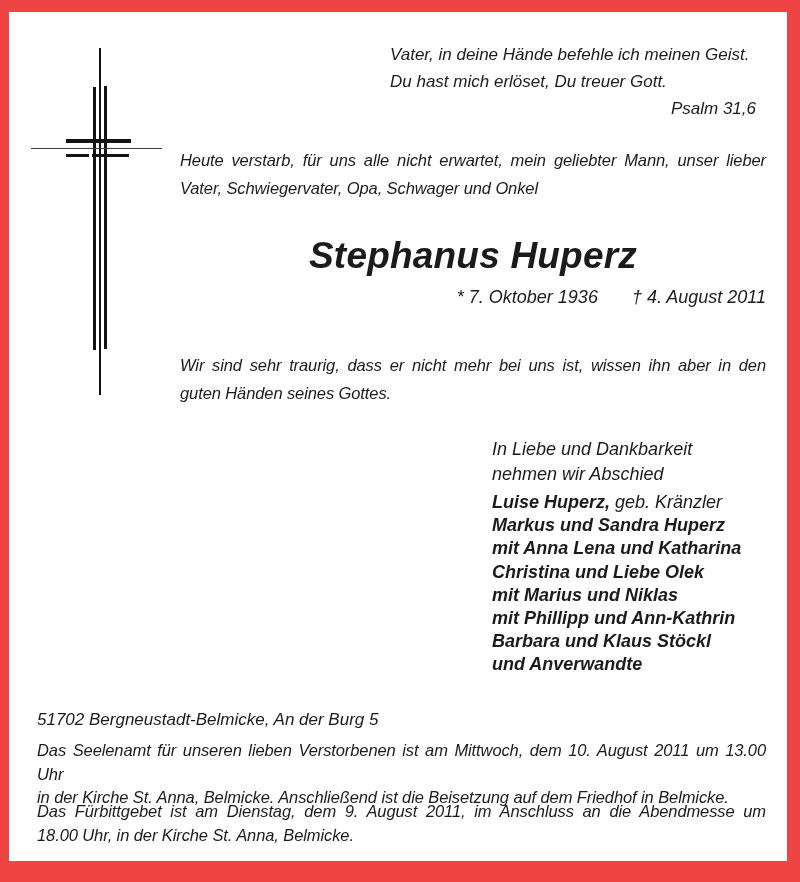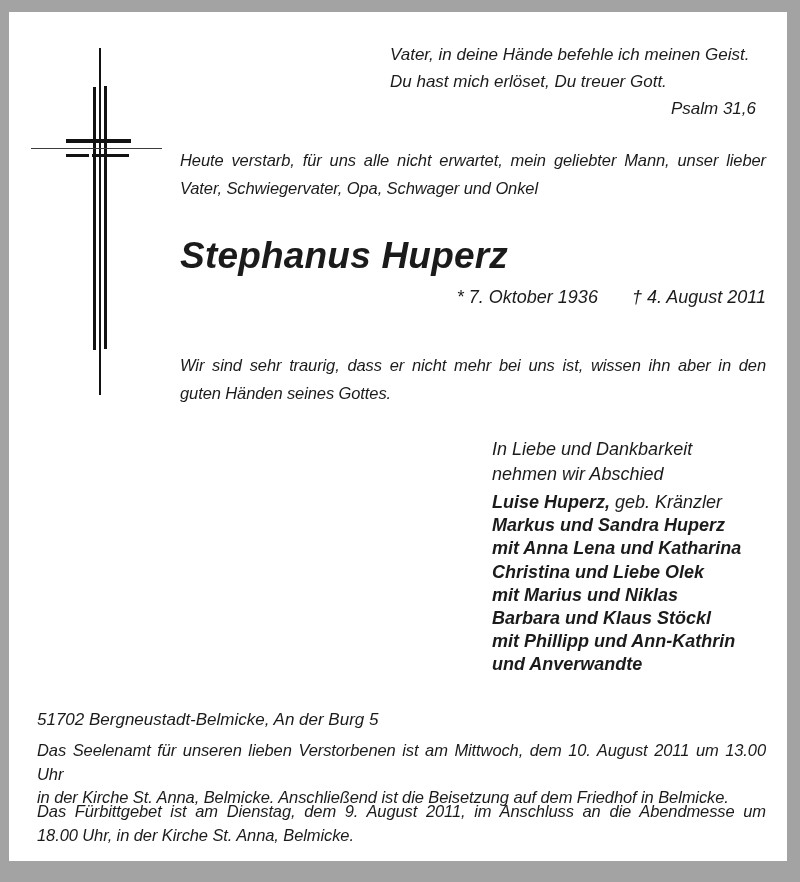--- a/index.html
+++ b/index.html
@@ -1,21 +1,21 @@
 <!DOCTYPE html>
 <html><head>
 <meta charset="utf-8">
 <style>
   * { margin: 0; padding: 0; box-sizing: border-box; }
   html, body { background: #e8e8e8; }
   .page {
     position: relative;
     width: 800px;
     height: 882px;
-    background: #a3a3a3;
+    background: #ef4444;
     font-family: "Liberation Sans", sans-serif;
     font-style: italic;
     color: #1b1b1b;
     overflow: hidden;
   }
   .sheet {
     position: absolute;
     left: 9px; top: 12px;
     width: 778px; height: 849px;
     background: #ffffff;
@@ -38,20 +38,21 @@
   .intro, .sorrow {
     left: 180px; width: 586px;
     font-size: 16.5px; line-height: 27.5px; letter-spacing: -0.1px;
   }
   .intro { top: 147px; }
   .sorrow { top: 352px; }
 
   
   .name-block {
     left: 180px; top: 234px; width: 586px;
+    text-align: center;
     font-size: 37px; font-weight: 700; line-height: 44px;
     letter-spacing: 0.2px;
   }
   .dates {
     left: 180px; top: 285px; width: 586px;
     text-align: right; font-size: 18px; line-height: 24px;
   }
   .dates .death { margin-left: 34px; }
 
   
@@ -121,22 +122,22 @@
     <div class="j">Wir sind sehr traurig, dass er nicht mehr bei uns ist, wissen ihn aber in den</div>
     <div class="line">guten Händen seines Gottes.</div>
   </div>
 
   <div class="abs mourners">
     <div class="line"><span>Luise Huperz,</span><span class="reg"> geb. Kränzler</span></div>
     <div class="line"><span>Markus und Sandra Huperz</span><span class="reg"></span></div>
     <div class="line"><span>mit Anna Lena und Katharina</span><span class="reg"></span></div>
     <div class="line"><span>Christina und Liebe Olek</span><span class="reg"></span></div>
     <div class="line"><span>mit Marius und Niklas</span><span class="reg"></span></div>
+    <div class="line"><span>mit Phillipp und Ann-Kathrin</span><span class="reg"></span></div>
     <div class="line"><span>Barbara und Klaus Stöckl</span><span class="reg"></span></div>
-    <div class="line"><span>mit Phillipp und Ann-Kathrin</span><span class="reg"></span></div>
     <div class="line"><span>und Anverwandte</span><span class="reg"></span></div>
   </div>
 
   <div class="abs address line">51702 Bergneustadt-Belmicke, An der Burg 5</div>
 
   <div class="abs requiem">
     <div class="j">Das Seelenamt für unseren lieben Verstorbenen ist am Mittwoch, dem 10. August 2011 um 13.00 Uhr</div>
     <div class="line">in der Kirche St. Anna, Belmicke. Anschließend ist die Beisetzung auf dem Friedhof in Belmicke.</div>
   </div>
 

